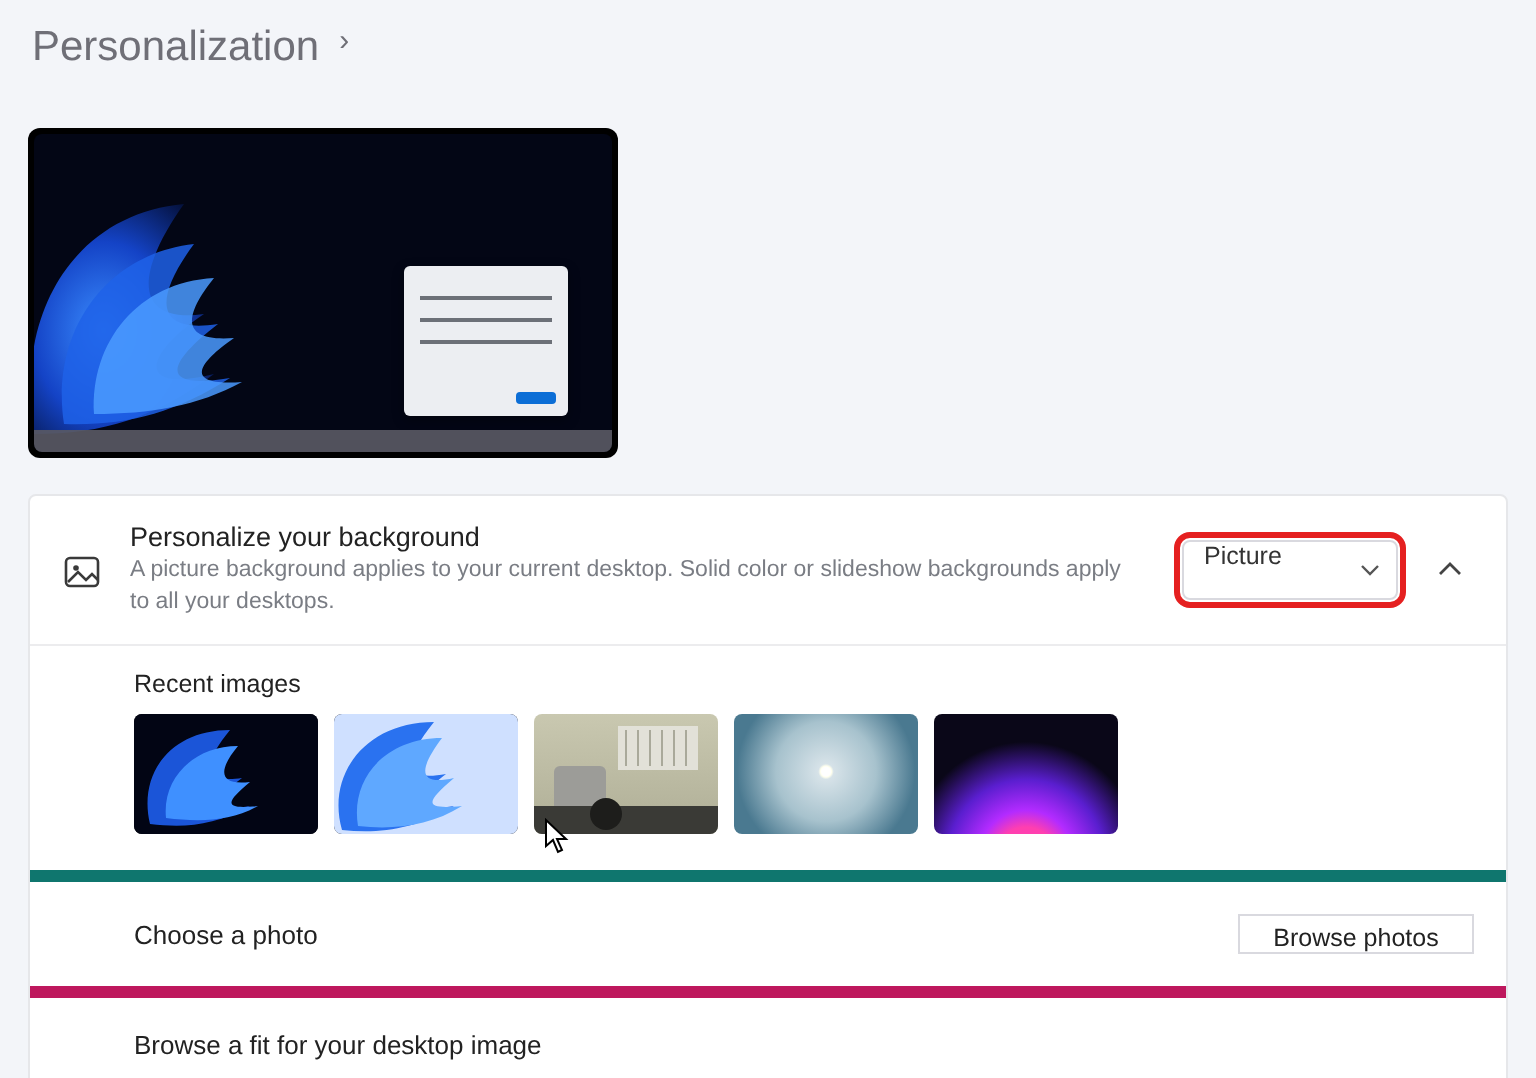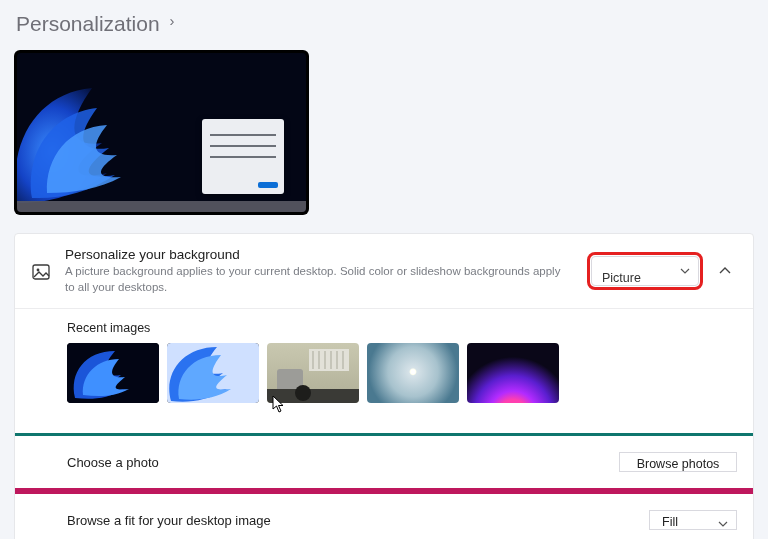--- a/index.html
+++ b/index.html
@@ -8,21 +8,21 @@
     background: #f3f5f9;
     width: 768px;
     height: 539px;
     overflow: hidden;
     color: #1a1a1a;
     font-size: 13px;
   }
   .container { padding: 12px 14px; }
   .breadcrumb {
     display: flex; align-items: flex-start; gap: 10px;
-    font-size: 21px; margin-bottom: 14px; padding-left: 2px;
+    font-size: 21px; margin-bottom: 28px; padding-left: 2px;
   }
   .breadcrumb .parent { color: #6f6f77; font-weight: 400; }
   .breadcrumb .sep { color: #6f6f77; font-size: 15px; }
   .breadcrumb .current { font-weight: 600; }
   .preview {
     width: 295px; height: 165px;
     background: #000; border-radius: 6px;
     position: relative; overflow: hidden;
     margin-bottom: 18px;
   }
@@ -61,29 +61,29 @@
     width:20px; height:20px; flex:0 0 20px; margin-top:2px;
     display:flex; align-items:center; justify-content:center;
   }
   .head-text { flex:1; }
   .head-title { font-size: 13.5px; color:#222; }
   .head-sub { font-size: 11.5px; color:#7a7d84; line-height:1.35; margin-top:2px; max-width: 500px;}
   .select-box {
     position:relative;
     width: 108px; height: 30px;
     border:1px solid #d9d9df; border-radius:4px;
-    display:flex; align-items:flex-end; padding: 0 10px;
+    display:flex; align-items:flex-start; padding: 0 10px;
     font-size: 12.5px; color:#333; background:#fff;
   }
   .select-box.highlight-red { outline: 3px solid #e52020; outline-offset: 1px; }
   .select-box .chev {
     position:absolute; right:8px; top:50%; transform:translateY(-50%);
   }
   .expand-chev { width:24px; display:flex; justify-content:center; }
-  .recent-block { padding: 12px 16px 30px 52px; border-bottom:3px solid #0f766e; }
+  .recent-block { padding: 12px 16px 18px 52px; border-bottom:6px solid #0f766e; }
   .recent-title { font-size: 12.5px; color:#222; margin-bottom:8px; }
   .thumbs { display:flex; gap:8px; position:relative; }
   .thumb {
     width: 92px; height: 60px; border-radius:4px;
     background:#111; position:relative; overflow:hidden;
     cursor:pointer;
   }
   .thumb.office { background: linear-gradient(#c9c8b0, #afae96); }
   .thumb.sunset { background: radial-gradient(circle at 50% 48%, #fff 0 4%, #ffe 5%, #d6e2e8 7%, #a7c2cd 45%, #4a7990 80%); }
   .thumb.glow { background: radial-gradient(circle at 50% 120%, #ff3fb0 0 18%, #b32bff 28%, #5a1ecf 46%, #0a0718 68%); }
@@ -210,24 +210,16 @@
 
     <div class="row">
       <span>Choose a photo</span>
       <div class="btn-like">
         <span>Browse photos</span>
       </div>
     </div>
 
     <div class="row">
       <span>Browse a fit for your desktop image</span>
-      <div class="btn-like" style="min-width:88px; justify-content:flex-start; position:relative;">
-        <span>Fill</span>
-        <span class="chev" style="position:absolute; right:8px;">
-          <svg width="10" height="10" viewBox="0 0 10 10">
-              <path d="M1 3 L5 7 L9 3" fill="none" stroke="#555" stroke-width="1.2"></path>
-            </svg>
-        </span>
-      </div>
     </div>
 
   </div>
 </div>
 
 </body></html>

